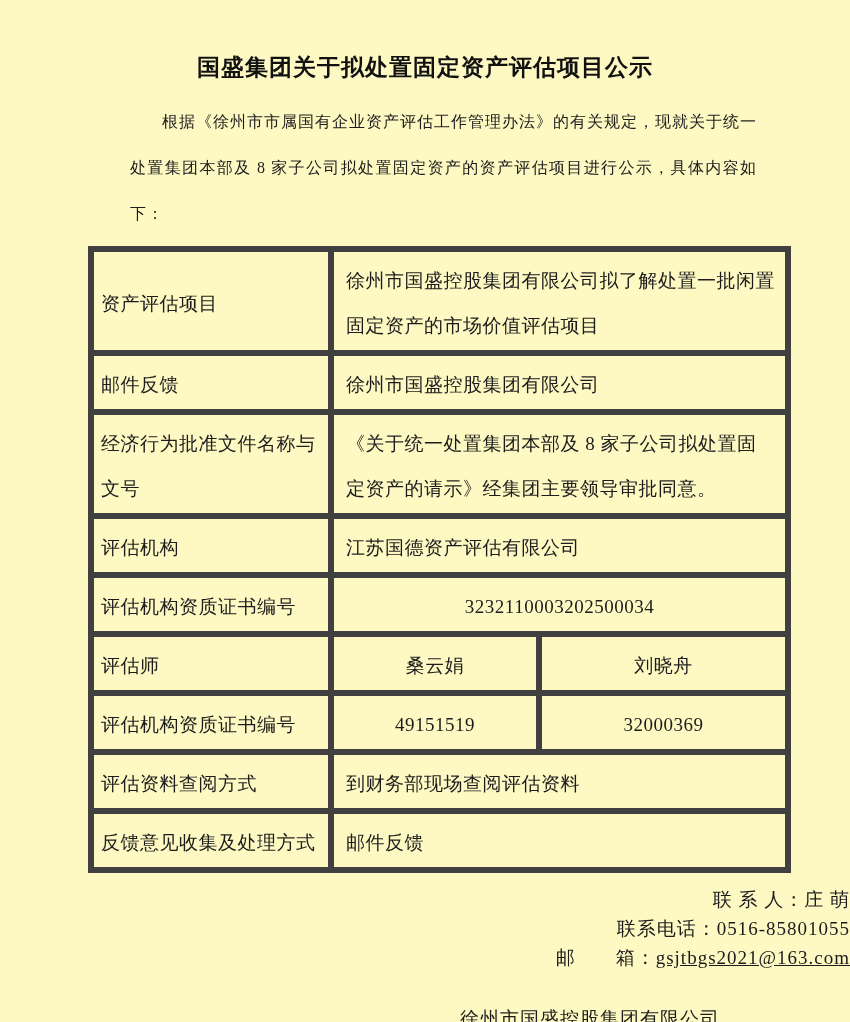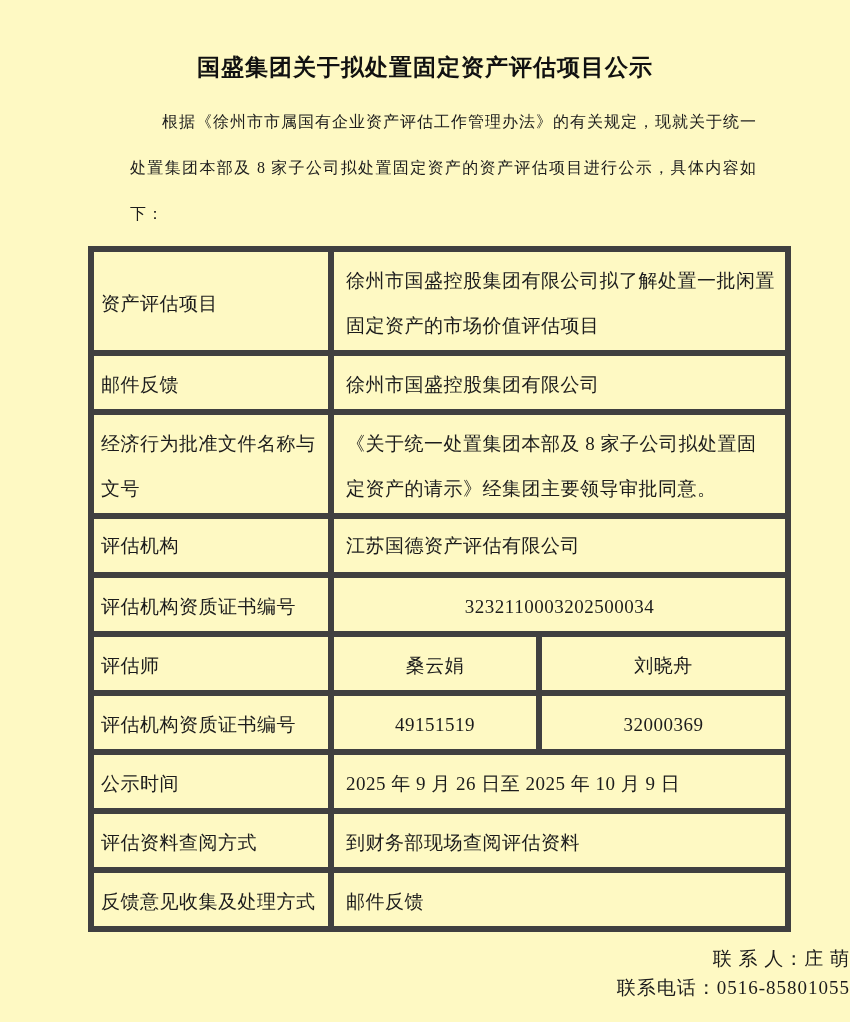--- a/index.html
+++ b/index.html
@@ -45,21 +45,21 @@
     vertical-align: middle;
     padding: 6px 10px 2px 12px;
     line-height: 45px;
     overflow: hidden;
   }
   table.assessment td.lbl { padding-left: 7px; padding-right: 6px; }
   table.assessment td.ctr { text-align: center; padding-left: 2px; padding-right: 2px; }
   tr.r0 { height: 94px; }
   tr.r1 { height: 44px; }
   tr.r2 { height: 87px; }
-  tr.r3 { height: 45px; font-family: Liberation Mono, monospace; }
+  tr.r3 { height: 45px; }
   tr.r4 { height: 46px; }
   tr.r5 { height: 46px; }
   tr.r6 { height: 46px; }
   tr.r7 { height: 45px; }
   tr.r8 { height: 45px; }
   tr.r9 { height: 44px; }
   .contact {
     margin: 12px 0 0 170px;
     font-size: 19px;
     line-height: 29px;
@@ -115,38 +115,35 @@
       <tr class="r5">
         <td class="lbl">评估师</td>
         <td class="ctr">桑云娟</td>
         <td class="ctr">刘晓舟</td>
       </tr>
       <tr class="r6">
         <td class="lbl">评估机构资质证书编号</td>
         <td class="ctr">49151519</td>
         <td class="ctr">32000369</td>
       </tr>
-      <tr class="r7">
-        <td class="lbl">公示时间</td>
-        <td colspan="2">2025 年 9 月 26 日至 2025 年  10 月  9  日</td>
-      </tr>
       <tr class="r8">
         <td class="lbl">评估资料查阅方式</td>
         <td colspan="2">到财务部现场查阅评估资料</td>
       </tr>
       <tr class="r9">
         <td class="lbl">反馈意见收集及处理方式</td>
         <td colspan="2">邮件反馈</td>
       </tr>
     </tbody>
   </table>
 
   <div class="contact">
     <div><span>联 系 人：</span><span>庄 萌</span></div>
     <div><span>联系电话：</span><span>0516-85801055</span></div>
+    <div><span>邮　　箱：</span><span class="email">gsjtbgs2021@163.com</span></div>
   </div>
 
   <div class="signoff">
     <div>徐州市国盛控股集团有限公司</div>
     <div>2025 年 9 月 26 日</div>
   </div>
 
 </div>
 
 </body></html>

